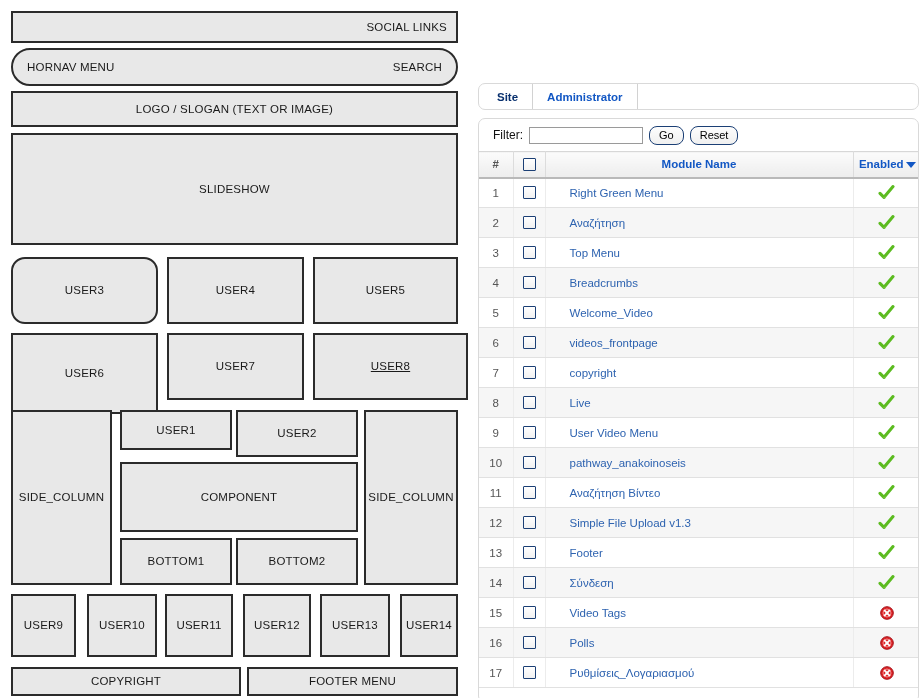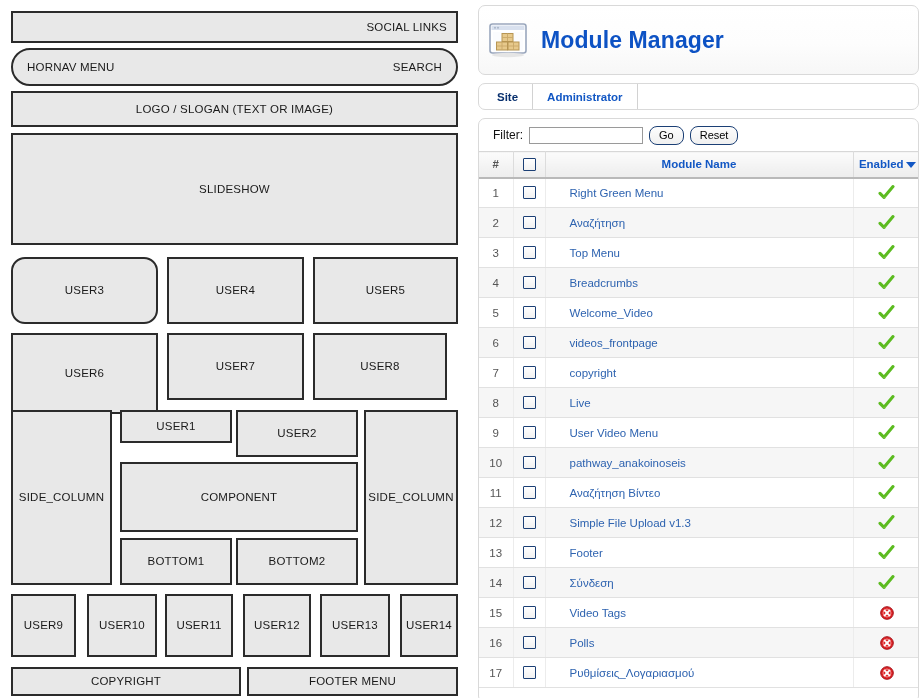--- a/index.html
+++ b/index.html
@@ -208,28 +208,28 @@
     <div class="lbox" style="left:313px; top:257px; width:145px; height:67px;">
       <span>USER5</span>
     </div>
 
     <div class="lbox" style="left:11px; top:333px; width:147px; height:81px;">
       <span>USER6</span>
     </div>
     <div class="lbox" style="left:167px; top:333px; width:137px; height:67px;">
       <span>USER7</span>
     </div>
-    <div class="lbox" style="left:313px; top:333px; width:134px; height:67px;">
+    <div class="lbox" style="left:313px; top:333px; width:155px; height:67px;text-decoration:underline;">
       <span>USER8</span>
     </div>
 
     <div class="lbox" style="left:11px; top:410px; width:101px; height:175px;">
       <span>SIDE_COLUMN</span>
     </div>
-    <div class="lbox" style="left:120px; top:410px; width:112px; height:33px;justify-content:center;">
+    <div class="lbox" style="left:120px; top:410px; width:112px; height:40px;justify-content:center;">
       <span>USER1</span>
     </div>
     <div class="lbox" style="left:236px; top:410px; width:122px; height:47px;">
       <span>USER2</span>
     </div>
     <div class="lbox" style="left:120px; top:462px; width:238px; height:70px;">
       <span>COMPONENT</span>
     </div>
     <div class="lbox" style="left:120px; top:538px; width:112px; height:47px;">
       <span>BOTTOM1</span>
@@ -263,40 +263,20 @@
     <div class="lbox" style="left:11px; top:667px; width:230px; height:29px;">
       <span>COPYRIGHT</span>
     </div>
     <div class="lbox" style="left:247px; top:667px; width:211px; height:29px;">
       <span>FOOTER MENU</span>
     </div>
   </div>
 
   <div id="admin-panel">
 
-    <div id="header-box" class="panel-round">
-      <span id="mm-icon" class="ic">
-        <svg width="42" height="42" viewBox="0 0 42 42">
-          <rect x="3" y="5" width="36" height="29" rx="2.5" fill="#ffffff" stroke="#9aa7bd" stroke-width="1.6"></rect>
-          <rect x="4.5" y="6.5" width="33" height="4.5" fill="#d8e0ee"></rect>
-          <circle cx="8" cy="8.8" r="1" fill="#aab6c8"></circle>
-          <circle cx="11" cy="8.8" r="1" fill="#aab6c8"></circle>
-          <rect x="6" y="13" width="30" height="19" fill="#fbfcfe"></rect>
-
-          <rect x="15" y="14.5" width="11" height="8" fill="#e7c98b" stroke="#b79553" stroke-width="1"></rect>
-          <path d="M15 18.5 h11 M20.5 14.5 v8" stroke="#c9a869" stroke-width="0.9"></path>
-          <rect x="9.5" y="23" width="11" height="8" fill="#e7c98b" stroke="#b79553" stroke-width="1"></rect>
-          <path d="M9.5 27 h11 M15 23 v8" stroke="#c9a869" stroke-width="0.9"></path>
-          <rect x="21" y="23" width="11" height="8" fill="#e7c98b" stroke="#b79553" stroke-width="1"></rect>
-          <path d="M21 27 h11 M26.5 23 v8" stroke="#c9a869" stroke-width="0.9"></path>
-          <ellipse cx="21" cy="36" rx="16" ry="2.2" fill="#e5e5e5"></ellipse>
-        </svg>
-      </span>
-      <span id="page-title">Module Manager</span>
-    </div>
 
     <div id="tabs-box" class="panel-round">
       <span class="subtab active">
         <span>Site</span>
       </span>
       <span class="subtab">
         <span>Administrator</span>
       </span>
       <span class="tab-spacer"></span>
     </div>

